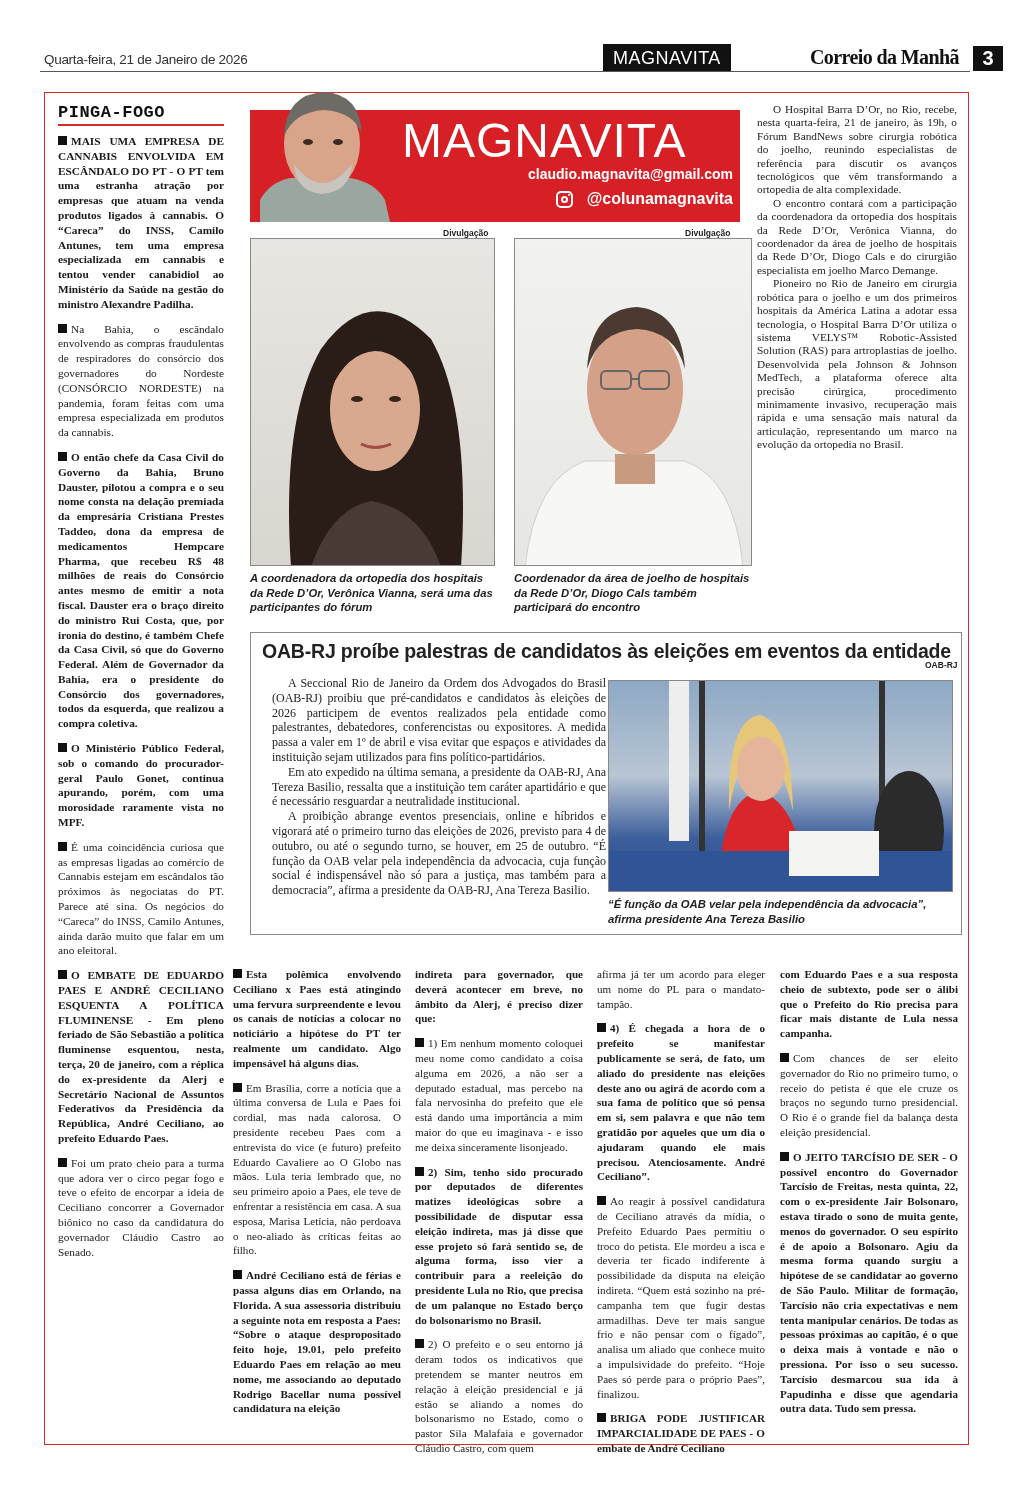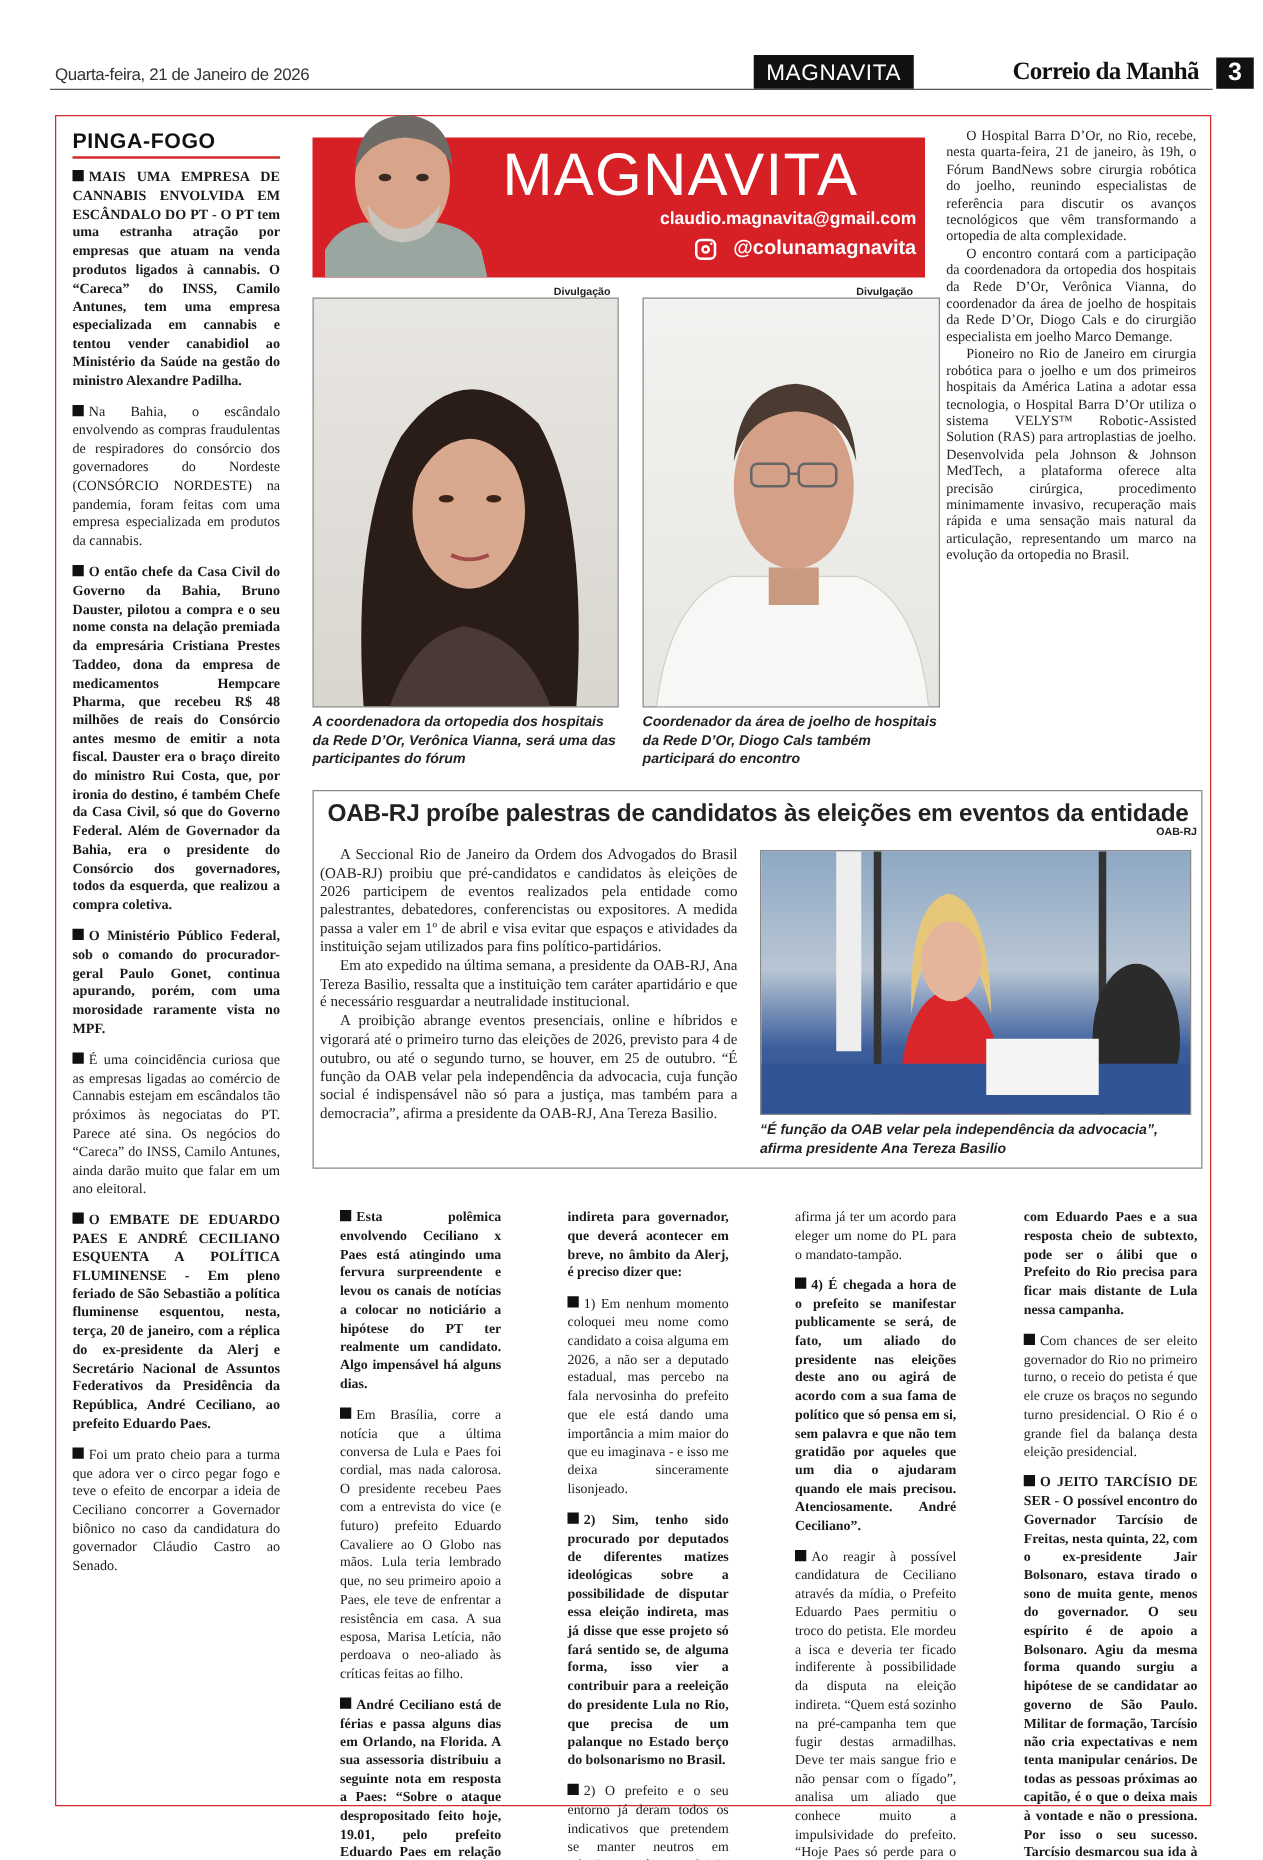--- a/index.html
+++ b/index.html
@@ -4,44 +4,44 @@
 <style>
   * { box-sizing: border-box; margin: 0; padding: 0; }
   body { width: 1010px; height: 1488px; background: #fff; font-family: "Liberation Serif", serif; color: #1a1a1a; position: relative; overflow: hidden; }
   .topbar { position: absolute; left: 40px; top: 44px; width: 930px; height: 28px; border-bottom: 1.5px solid #555; }
   .date { position: absolute; left: 4px; top: 8px; font-family: "Liberation Sans", sans-serif; font-size: 13.5px; color: #333; letter-spacing: -0.3px; }
   .section-tab { position: absolute; left: 563px; top: 0px; background: #111; color: #fff; font-family: "Liberation Sans", sans-serif; font-size: 18px; padding: 4px 10px 3px; letter-spacing: 0.5px; height: 27px; }
   .masthead { position: absolute; left: 770px; top: 2px; font-family: "Liberation Serif", serif; font-weight: bold; font-size: 20px; letter-spacing: -0.6px; color: #111; }
   .pagenum { position: absolute; left: 933px; top: 2px; background: #111; color: #fff; font-family: "Liberation Sans", sans-serif; font-weight: bold; font-size: 20px; width: 30px; height: 25px; text-align: center; line-height: 25px; }
   .frame { position: absolute; left: 44px; top: 92px; width: 925px; height: 1353px; border: 1.5px solid #d52b2b; }
   .col-left { position: absolute; left: 58px; top: 103px; width: 166px; }
-  .pf-title { font-family: Liberation Sans, sans-serif; font-weight: bold; font-size: 17px; letter-spacing: 0.5px; padding-bottom: 2px; border-bottom: 2px solid #d52b2b; margin-bottom: 8px; color: #111; }
+  .pf-title { font-family: Liberation Mono, monospace; font-weight: bold; font-size: 17px; letter-spacing: 0.5px; padding-bottom: 2px; border-bottom: 2px solid #d52b2b; margin-bottom: 8px; color: #111; }
   .note { font-size: 11.3px; line-height: 14.8px; text-align: justify; margin-bottom: 10px; hyphens: auto; }
   .note.bold { font-weight: bold; }
   .bullet { display: inline-block; width: 9px; height: 9px; background: #111; margin-right: 4px; vertical-align: 0px; }
   .banner { position: absolute; left: 250px; top: 110px; width: 490px; height: 112px; background: #d71f26; }
   .banner-photo { position: absolute; left: 250px; top: 82px; width: 140px; height: 140px; }
   .banner-title { position: absolute; left: 402px; top: 113px; font-family: "Liberation Sans", sans-serif; font-size: 48px; color: #fff; letter-spacing: 1px; font-weight: normal; }
   .banner-email { position: absolute; right: 277px; top: 166px; font-family: "Liberation Sans", sans-serif; font-weight: bold; font-size: 14px; color: #fff; }
   .banner-ig { position: absolute; right: 277px; top: 190px; font-family: "Liberation Sans", sans-serif; font-weight: bold; font-size: 16px; color: #fff; display: flex; align-items: center; gap: 14px; }
   .ig-icon { width: 17px; height: 17px; border: 2px solid #fff; border-radius: 5px; position: relative; }
   .ig-icon::before { content: ""; position: absolute; left: 3px; top: 3px; width: 7px; height: 7px; border: 2px solid #fff; border-radius: 50%; box-sizing: border-box; }
   .ig-icon::after { content: ""; position: absolute; right: 1px; top: 1px; width: 2px; height: 2px; background: #fff; border-radius: 50%; }
   .credit { position: absolute; font-family: "Liberation Sans", sans-serif; font-weight: bold; font-size: 8.5px; color: #222; }
   .photo { position: absolute; border: 1px solid #888; overflow: hidden; }
   .caption { position: absolute; font-family: "Liberation Sans", sans-serif; font-style: italic; font-weight: bold; font-size: 11.3px; line-height: 14.5px; color: #222; }
   .story-right { position: absolute; left: 757px; top: 103px; width: 200px; }
   .story-title { font-family: "Liberation Sans", sans-serif; font-size: 23px; line-height: 24.5px; color: #222; margin-bottom: 8px; }
   .body-p { font-size: 11.3px; line-height: 13.4px; text-align: justify; text-indent: 16px; color: #222; }
   .oab-box { position: absolute; left: 250px; top: 632px; width: 712px; height: 303px; border: 1.5px solid #888; }
   .oab-title { position: absolute; left: 262px; top: 640px; font-family: "Liberation Sans", sans-serif; font-size: 19.5px; color: #222; letter-spacing: -0.2px; }
-  .oab-body { position: absolute; left: 256px; top: 676px; width: 334px; }
+  .oab-body { position: absolute; left: 272px; top: 676px; width: 334px; }
   .oab-body .body-p { font-size: 12px; line-height: 14.8px; }
   .lower-col { position: absolute; top: 967px; width: 168px; }
-  .lower-col .note { font-size: 11.1px; line-height: 14.8px; margin-left: 39px; }
+  .lower-col .note { font-size: 11.1px; line-height: 14.8px; }
 </style>
 </head>
 <body>
 
 <div class="topbar">
   <span class="date">Quarta-feira, 21 de Janeiro de 2026</span>
   <span class="section-tab">MAGNAVITA</span>
   <span class="masthead">Correio da Manhã</span>
   <span class="pagenum">3</span>
 </div>

